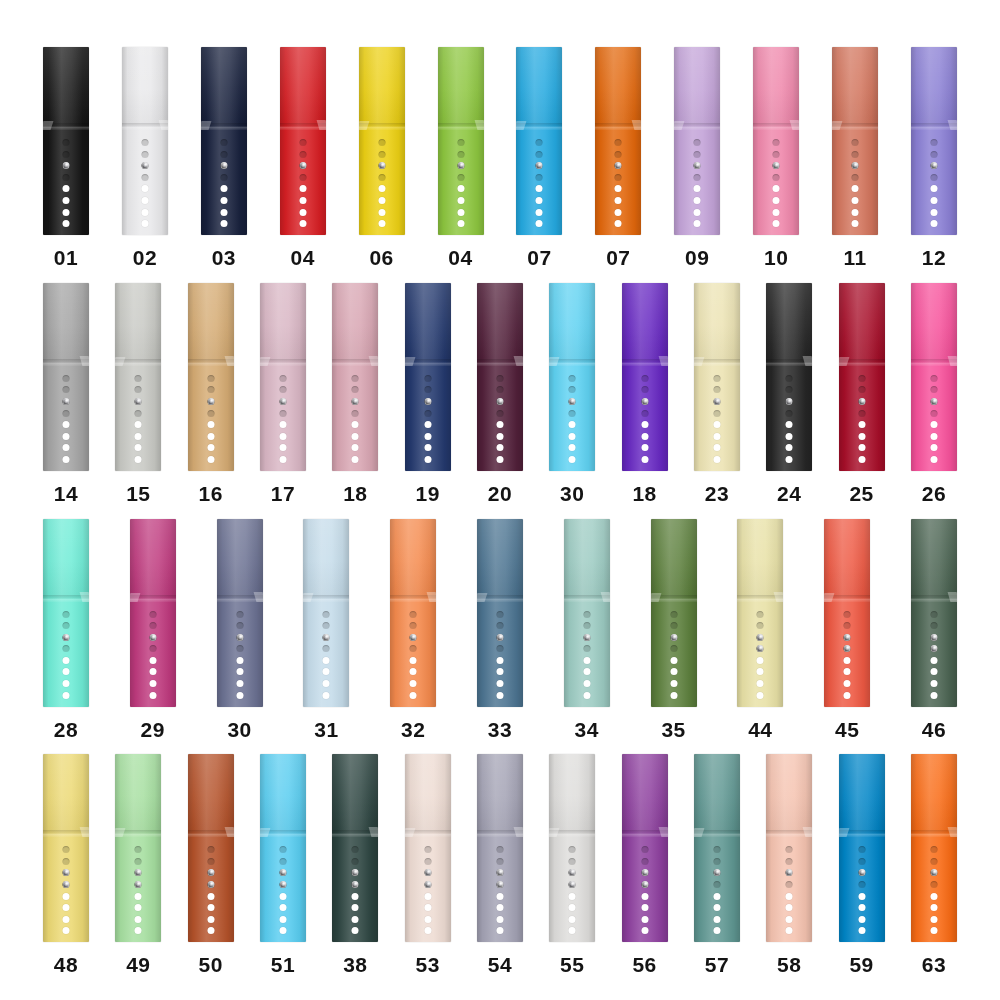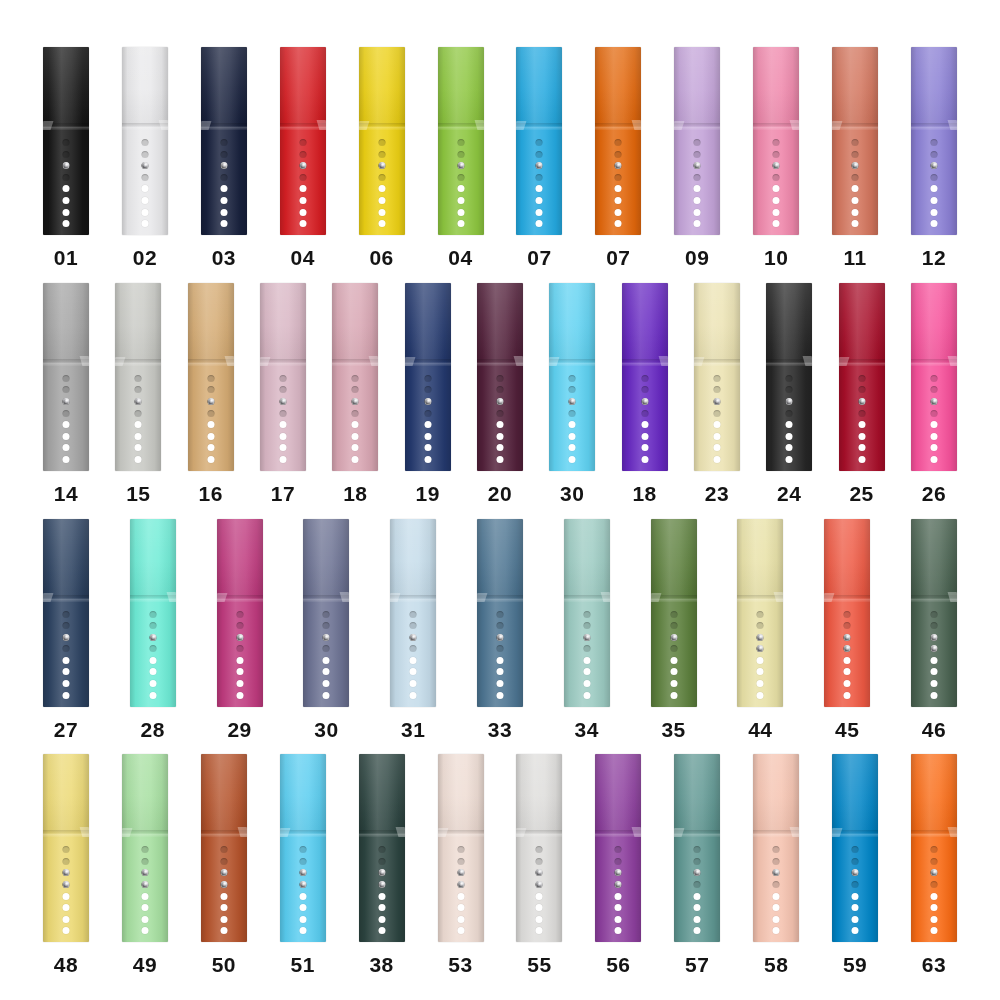--- a/index.html
+++ b/index.html
@@ -585,38 +585,20 @@
             <div class="hole open"></div>
             <div class="hole open"></div>
             <div class="hole open"></div>
           </div>
         </div>
         <div class="label">26</div>
       </div>
     </div>
     <div class="row">
       <div class="cell">
-        <div class="band" style="background: rgb(43, 65, 96);">
-          <div class="gloss"></div>
-          <div class="shade"></div>
-          <div class="seam tuck-left"></div>
-          <div class="holes">
-            <div class="hole dim"></div>
-            <div class="hole dim"></div>
-            <div class="hole pin"></div>
-            <div class="hole dim"></div>
-            <div class="hole open"></div>
-            <div class="hole open"></div>
-            <div class="hole open"></div>
-            <div class="hole open"></div>
-          </div>
-        </div>
-        <div class="label">27</div>
-      </div>
-      <div class="cell">
         <div class="band" style="background: rgb(110, 236, 214);">
           <div class="gloss"></div>
           <div class="shade"></div>
           <div class="seam tuck-right"></div>
           <div class="holes">
             <div class="hole dim"></div>
             <div class="hole dim"></div>
             <div class="hole pin"></div>
             <div class="hole dim"></div>
             <div class="hole open"></div>
@@ -673,20 +655,38 @@
             <div class="hole dim"></div>
             <div class="hole pin"></div>
             <div class="hole dim"></div>
             <div class="hole open"></div>
             <div class="hole open"></div>
             <div class="hole open"></div>
             <div class="hole open"></div>
           </div>
         </div>
         <div class="label">31</div>
+      </div>
+      <div class="cell">
+        <div class="band" style="background: rgb(245, 138, 77);">
+          <div class="gloss"></div>
+          <div class="shade"></div>
+          <div class="seam tuck-right"></div>
+          <div class="holes">
+            <div class="hole dim"></div>
+            <div class="hole dim"></div>
+            <div class="hole pin"></div>
+            <div class="hole dim"></div>
+            <div class="hole open"></div>
+            <div class="hole open"></div>
+            <div class="hole open"></div>
+            <div class="hole open"></div>
+          </div>
+        </div>
+        <div class="label">32</div>
       </div>
       <div class="cell">
         <div class="band" style="background: rgb(76, 116, 145);">
           <div class="gloss"></div>
           <div class="shade"></div>
           <div class="seam tuck-left"></div>
           <div class="holes">
             <div class="hole dim"></div>
             <div class="hole dim"></div>
             <div class="hole pin"></div>
@@ -891,20 +891,38 @@
             <div class="hole dim"></div>
             <div class="hole pin"></div>
             <div class="hole pin"></div>
             <div class="hole open"></div>
             <div class="hole open"></div>
             <div class="hole open"></div>
             <div class="hole open"></div>
           </div>
         </div>
         <div class="label">53</div>
+      </div>
+      <div class="cell">
+        <div class="band" style="background: rgb(163, 162, 180);">
+          <div class="gloss"></div>
+          <div class="shade"></div>
+          <div class="seam tuck-right"></div>
+          <div class="holes">
+            <div class="hole dim"></div>
+            <div class="hole dim"></div>
+            <div class="hole pin"></div>
+            <div class="hole pin"></div>
+            <div class="hole open"></div>
+            <div class="hole open"></div>
+            <div class="hole open"></div>
+            <div class="hole open"></div>
+          </div>
+        </div>
+        <div class="label">54</div>
       </div>
       <div class="cell">
         <div class="band" style="background: rgb(222, 221, 219);">
           <div class="gloss"></div>
           <div class="shade"></div>
           <div class="seam tuck-left"></div>
           <div class="holes">
             <div class="hole dim"></div>
             <div class="hole dim"></div>
             <div class="hole pin"></div>

